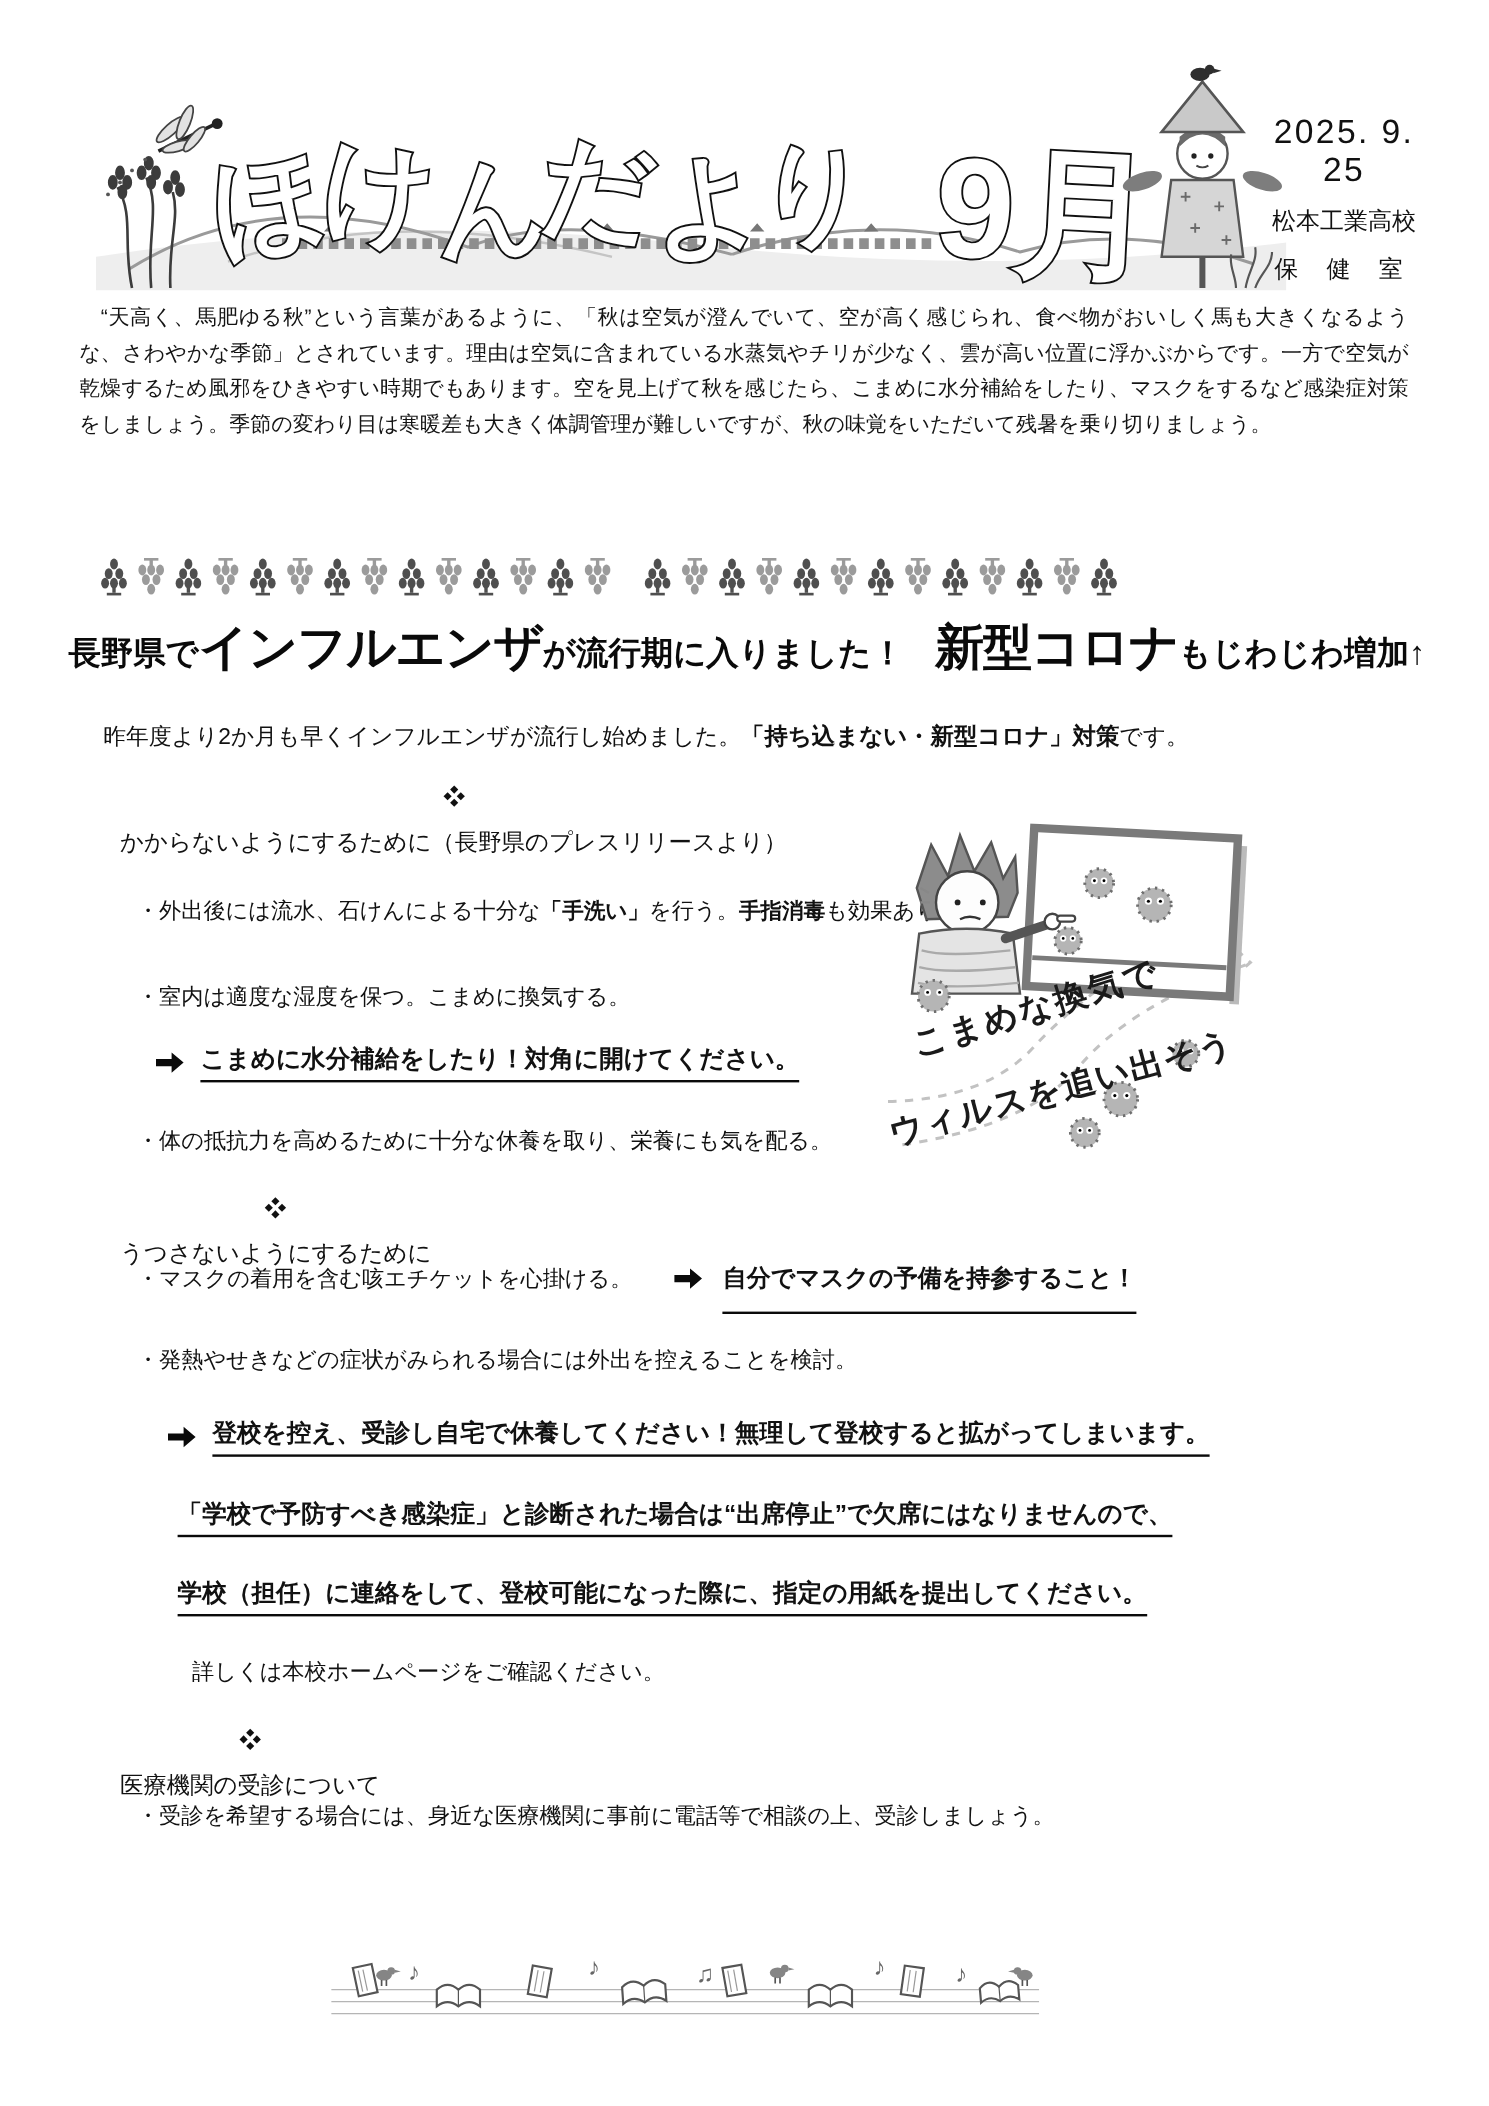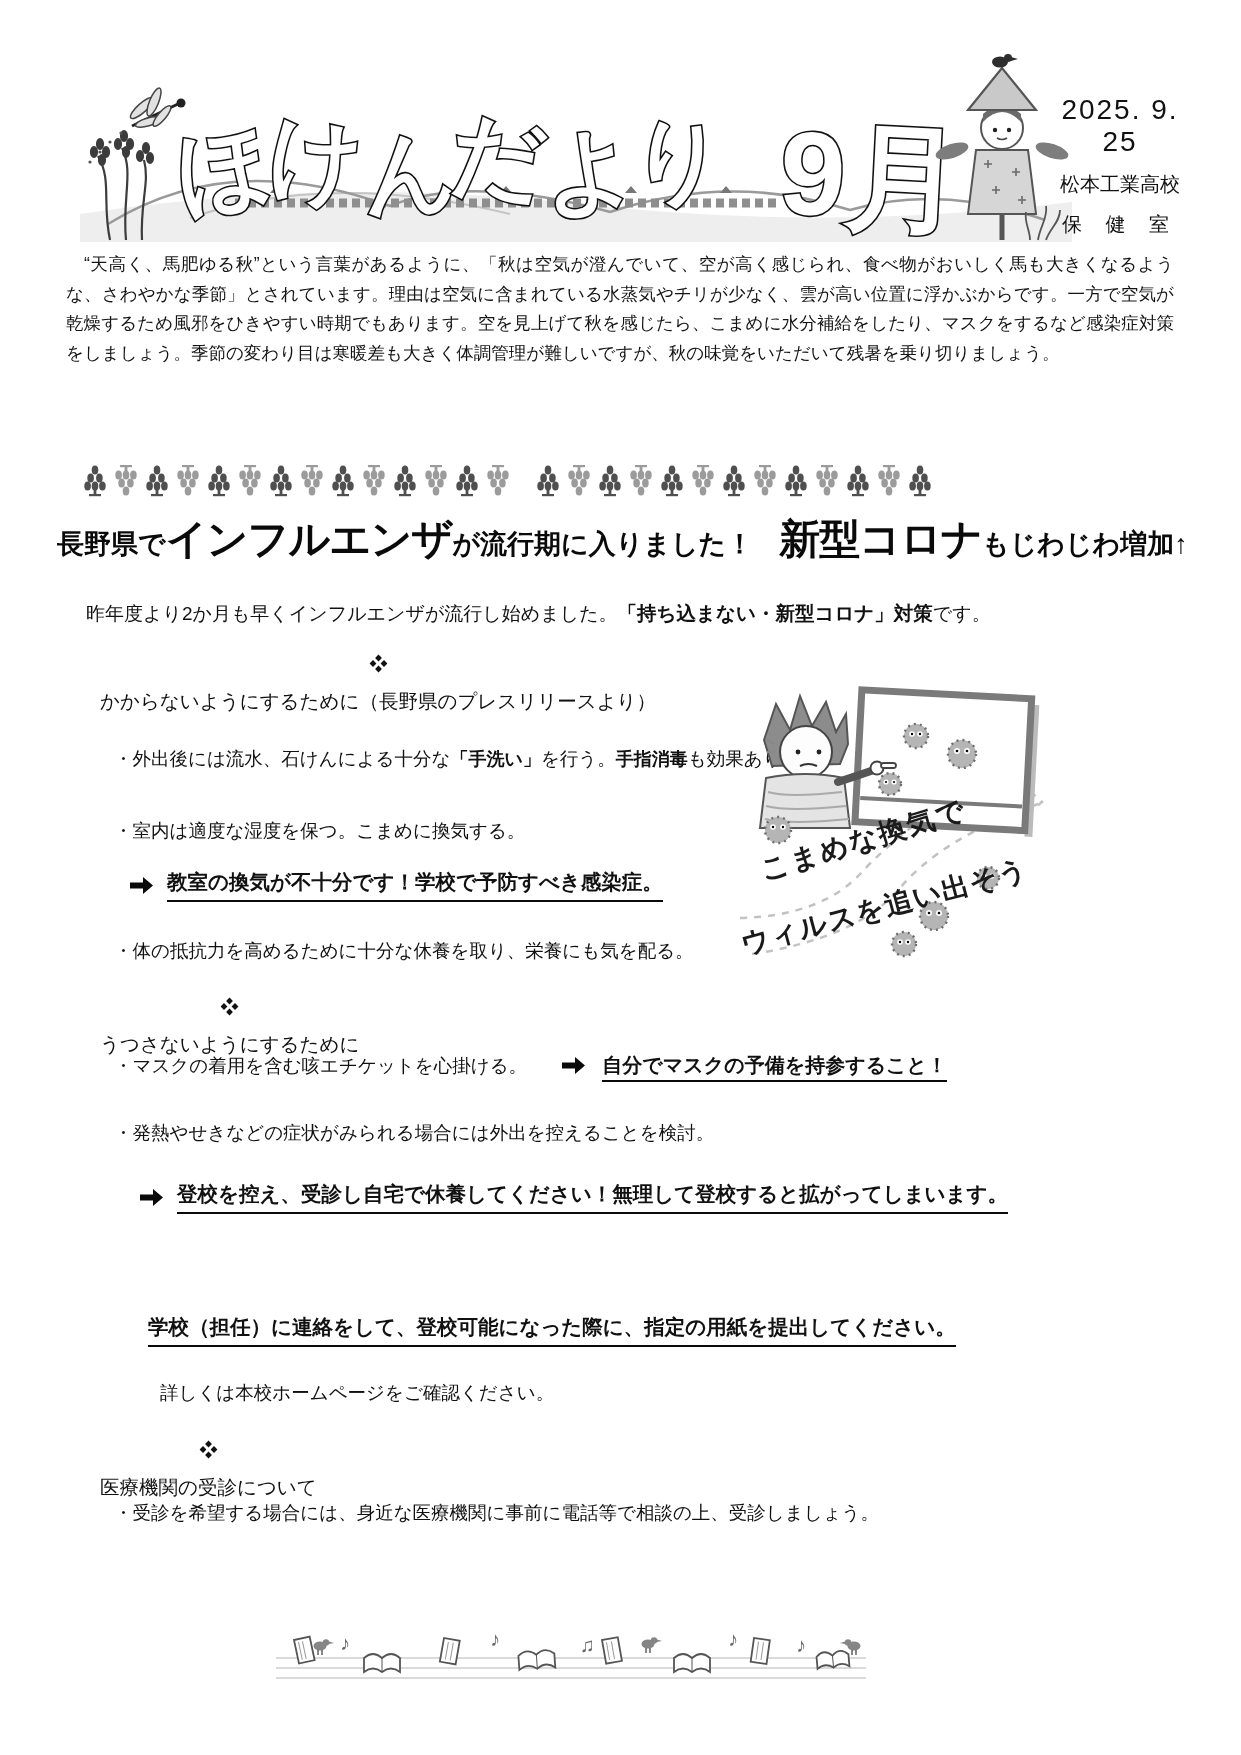--- a/index.html
+++ b/index.html
@@ -33,21 +33,21 @@
   .subheadline b{font-size:19.5px;}
   
   .sec-head{position:absolute; display:flex; align-items:center; gap:15px;
             font-size:19.5px; white-space:nowrap;flex-direction:column;}
   .bullet{position:absolute; font-size:18.5px; white-space:nowrap;}
   .bullet b{font-size:18px;}
   .callout{position:absolute; display:flex; align-items:center; gap:12px;
            font-weight:bold; font-size:20.5px; white-space:nowrap;}
   .callout .txt{border-bottom:2.5px solid #0a0a0a; padding-bottom:4px;}
   .inline-callout{font-weight:bold; font-size:20px;
-                  border-bottom:2.5px solid #0a0a0a; padding-bottom:4px;}
+                  border-bottom:2.5px solid #0a0a0a; padding-bottom:16px;}
   .arrow-ico{flex:0 0 auto;}
   .note{position:absolute; font-size:18.5px; white-space:nowrap;}
   
   .vent-illo{position:absolute; left:738px; top:686px; width:312px; height:300px;}
   .footer-art{position:absolute; left:276px; top:1620px; width:590px; height:84px;}
   svg text{font-family:"Liberation Sans","DejaVu Sans",sans-serif;}
 </style>
 </head>
 <body>
 
@@ -511,21 +511,21 @@
   <div class="bullet" style="left:114px; top:746px;">
     <span>・外出後には流水、石けんによる十分な</span><b>「手洗い」</b><span>を行う。</span><b>手指消毒</b><span>も効果あり。</span>
   </div>
 
   <div class="bullet" style="left:114px; top:818px;">・室内は適度な湿度を保つ。こまめに換気する。</div>
 
   <div class="callout" style="left:128px; top:868px;">
     <svg class="arrow-ico" width="27" height="21" viewBox="0 0 27 21">
       <path d="M2 7.5 h13 v-5.5 l10 8.5 -10 8.5 v-5.5 H2 Z" fill="#0a0a0a"></path>
     </svg>
-    <span class="txt">教室の換気が不十分です！学校で予防すべき感染症。</span>
+    <span class="txt">こまめに水分補給をしたり！対角に開けてください。</span>
   </div>
 
   <div class="bullet" style="left:114px; top:938px;">・体の抵抗力を高めるために十分な休養を取り、栄養にも気を配る。</div>
 
   <div class="sec-head" style="left:100px; top:997px;">
     <svg width="19" height="19" viewBox="0 0 19 19" fill="#111">
       <g transform="translate(9.5,4) rotate(45)">
           <rect x="-2.4" y="-2.4" width="4.8" height="4.8"></rect>
         </g>
       <g transform="translate(4,9.5) rotate(45)">
@@ -551,20 +551,23 @@
 
   <div class="bullet" style="left:114px; top:1120px;">・発熱やせきなどの症状がみられる場合には外出を控えることを検討。</div>
 
   <div class="callout" style="left:138px; top:1180px;">
     <svg class="arrow-ico" width="27" height="21" viewBox="0 0 27 21">
       <path d="M2 7.5 h13 v-5.5 l10 8.5 -10 8.5 v-5.5 H2 Z" fill="#0a0a0a"></path>
     </svg>
     <span class="txt">登校を控え、受診し自宅で休養してください！無理して登校すると拡がってしまいます。</span>
   </div>
 
+  <div class="callout" style="left:148px; top:1247px;">
+    <span class="txt">「学校で予防すべき感染症」と診断された場合は“出席停止”で欠席にはなりませんので、</span>
+  </div>
 
   <div class="callout" style="left:148px; top:1313px;">
     <span class="txt">学校（担任）に連絡をして、登校可能になった際に、指定の用紙を提出してください。</span>
   </div>
 
   <div class="note" style="left:160px; top:1380px;">詳しくは本校ホームページをご確認ください。</div>
 
   <div class="sec-head" style="left:100px; top:1440px;">
     <svg width="19" height="19" viewBox="0 0 19 19" fill="#111">
       <g transform="translate(9.5,4) rotate(45)">

